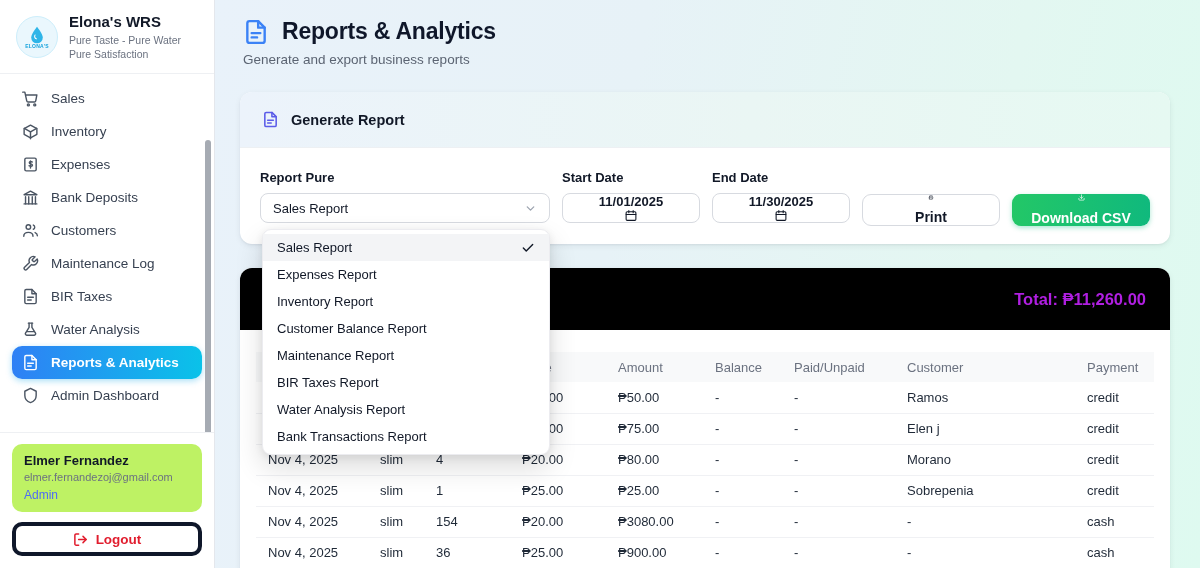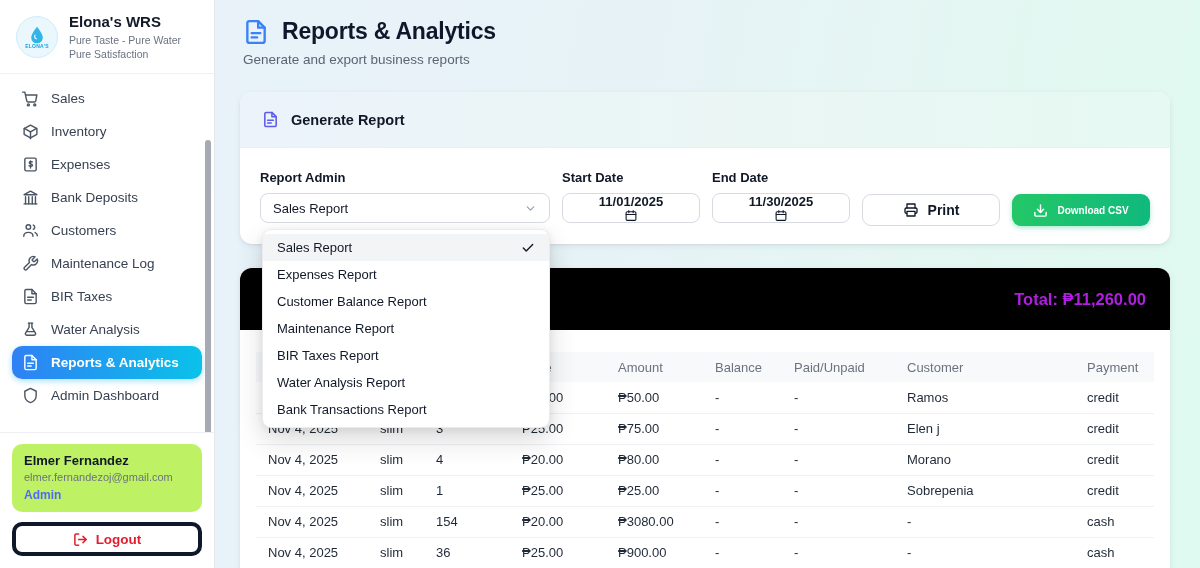--- a/index.html
+++ b/index.html
@@ -23,21 +23,21 @@
   .nav-item .nicon { width:17px; height:17px; color:#4b5563; display:flex; flex:0 0 auto; }
   .nav-item.active { background:linear-gradient(90deg,#2f80f5,#0ac2e9); color:#ffffff; font-weight:700;
                      box-shadow:0 2px 6px rgba(14,165,233,.35); }
   .nav-item.active .nicon { color:#ffffff; }
   .side-scrollbar { position:absolute; right:3px; top:140px; width:6px; height:308px; border-radius:3px;
                     background:#a6abb3; }
   .side-bottom { position:absolute; left:0; right:0; bottom:0; padding:11px 12px 12px; border-top:1px solid #eef0f3; background:#fff; }
   .user-card { background:#bef264; border-radius:10px; padding:9px 12px 10px; }
   .user-name { font-size:13px; font-weight:800; color:#111827; }
   .user-email { font-size:11px; color:#6b7280; margin-top:3px; }
-  .user-role { font-size:12px; font-weight:700; color:#4e6bf5; margin-top:5px; }
+  .user-role { font-size:12px; font-weight:400; color:#4e6bf5; margin-top:5px; }
   .logout-btn { margin-top:10px; height:34px; width:100%; background:#fff; border:4px solid #0f172a; border-radius:10px;
                 display:flex; align-items:center; justify-content:center; gap:8px; color:#e11d2e;
                 font-size:13.5px; font-weight:700; cursor:pointer; }
 
   
   .main { position:absolute; left:215px; top:0; width:985px; height:568px; overflow:hidden;
           background:linear-gradient(100deg,#e9f2fa 0%,#e7f2f7 40%,#e3f7f1 75%,#defaf0 100%); }
   .page-head { padding:18px 0 0 28px; }
   .page-head-row { display:flex; align-items:center; gap:13px; }
   .page-title { font-size:23px; font-weight:800; color:#0f172a; letter-spacing:-.2px; }
@@ -51,23 +51,23 @@
               border-bottom:1px solid #edf0f3; border-radius:12px 12px 0 0; }
   .gen-title { font-size:14.5px; font-weight:800; color:#111827; }
   .controls { display:flex; padding:22px 20px 0 20px; gap:12px; }
   .ctl-group { display:flex; flex-direction:column; }
   .ctl-label { font-size:13px; font-weight:700; color:#111827; margin-bottom:8px; }
   .field { height:30px; border:1px solid #d7dae0; border-radius:8px; background:#fff; display:flex;
            align-items:center; padding:0 12px; font-size:13px; color:#111827; cursor:pointer; }
   .select-field { width:290px; justify-content:space-between; font-weight:500; }
   .date-field { width:138px; justify-content:space-between; font-weight:600;flex-direction:column; }
   .btn { height:32px; border-radius:9px; display:flex; align-items:center; justify-content:center; gap:9px;
-         font-size:14px; font-weight:700; cursor:pointer; margin-top:24px; }
+         font-size:14px; font-weight:700; cursor:pointer; margin-top:24px;flex-direction:column; }
   .print-btn { width:138px; background:#fff; border:1px solid #d7dae0; color:#111827; }
-  .csv-btn { width:138px; background:linear-gradient(90deg,#23c767,#10b97d); border:none; color:#fff; font-size:10px;
+  .csv-btn { width:138px; background:linear-gradient(90deg,#23c767,#10b97d); border:none; color:#fff; font-size:14px;
              box-shadow:0 2px 5px rgba(16,185,129,.35); }
 
   
   .menu { position:absolute; left:47px; top:229px; width:288px; z-index:60; background:#fff;
           border:1px solid #ececf0; border-radius:9px; padding:4px 0;
           box-shadow:0 12px 28px rgba(0,0,0,.14), 0 2px 8px rgba(0,0,0,.08); }
   .menu-item { height:27px; display:flex; align-items:center; justify-content:space-between;
                padding:0 14px; font-size:13px; color:#111827; cursor:pointer; }
   .menu-item.selected { background:#f3f4f6; }
   .menu-item .check { color:#111827; display:flex; }
@@ -243,21 +243,21 @@
       <div class="gen-head">
         <svg width="17" height="17" viewBox="0 0 24 24" fill="none" stroke="#5b5ce8" stroke-width="2.2" stroke-linecap="round" stroke-linejoin="round">
             <path d="M14 2H6a2 2 0 0 0-2 2v16a2 2 0 0 0 2 2h12a2 2 0 0 0 2-2V8z"></path>
             <path d="M14 2v6h6"></path>
             <path d="M8 13h8M8 17h5"></path>
           </svg>
         <span class="gen-title">Generate Report</span>
       </div>
       <div class="controls">
         <div class="ctl-group">
-          <span class="ctl-label">Report Admin</span>
+          <span class="ctl-label">Report Pure</span>
           <div class="field select-field">
             <span>Sales Report</span>
             <svg width="13" height="13" viewBox="0 0 24 24" fill="none" stroke="#9ca3af" stroke-width="2.4" stroke-linecap="round" stroke-linejoin="round">
                 <path d="M6 9l6 6 6-6"></path>
               </svg>
           </div>
         </div>
         <div class="ctl-group">
           <span class="ctl-label">Start Date</span>
           <div class="field date-field">
@@ -405,20 +405,23 @@
         <span class="check">
           <svg width="14" height="14" viewBox="0 0 24 24" fill="none" stroke="currentColor" stroke-width="2.4" stroke-linecap="round" stroke-linejoin="round">
               <path d="M20 6L9 17l-5-5"></path>
             </svg>
         </span>
       </div>
       <div class="menu-item">
           <span>Expenses Report</span>
         </div>
       <div class="menu-item">
+          <span>Inventory Report</span>
+        </div>
+      <div class="menu-item">
           <span>Customer Balance Report</span>
         </div>
       <div class="menu-item">
           <span>Maintenance Report</span>
         </div>
       <div class="menu-item">
           <span>BIR Taxes Report</span>
         </div>
       <div class="menu-item">
           <span>Water Analysis Report</span>

